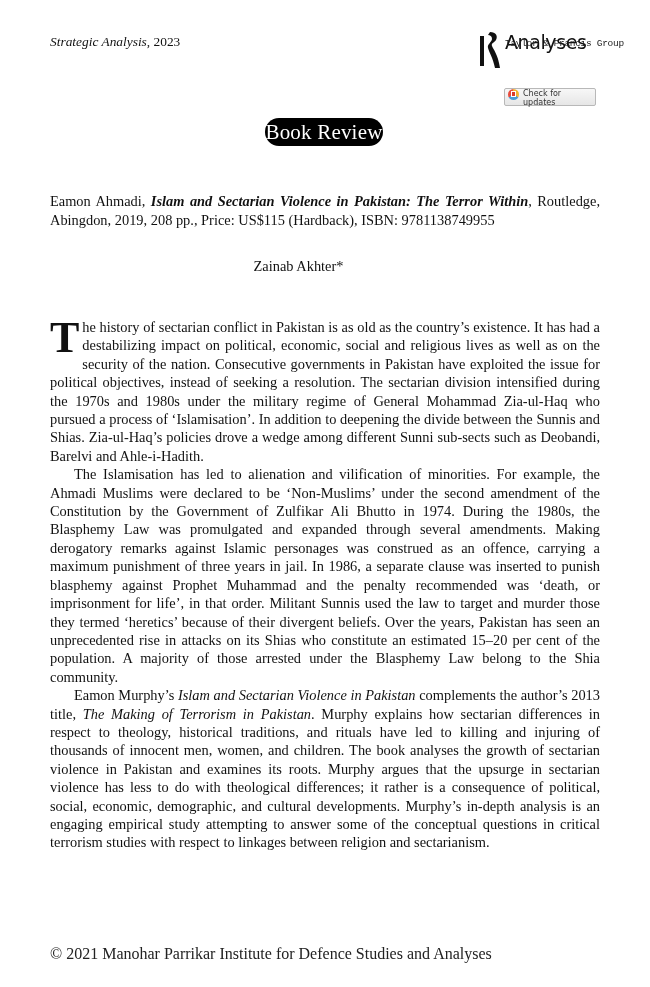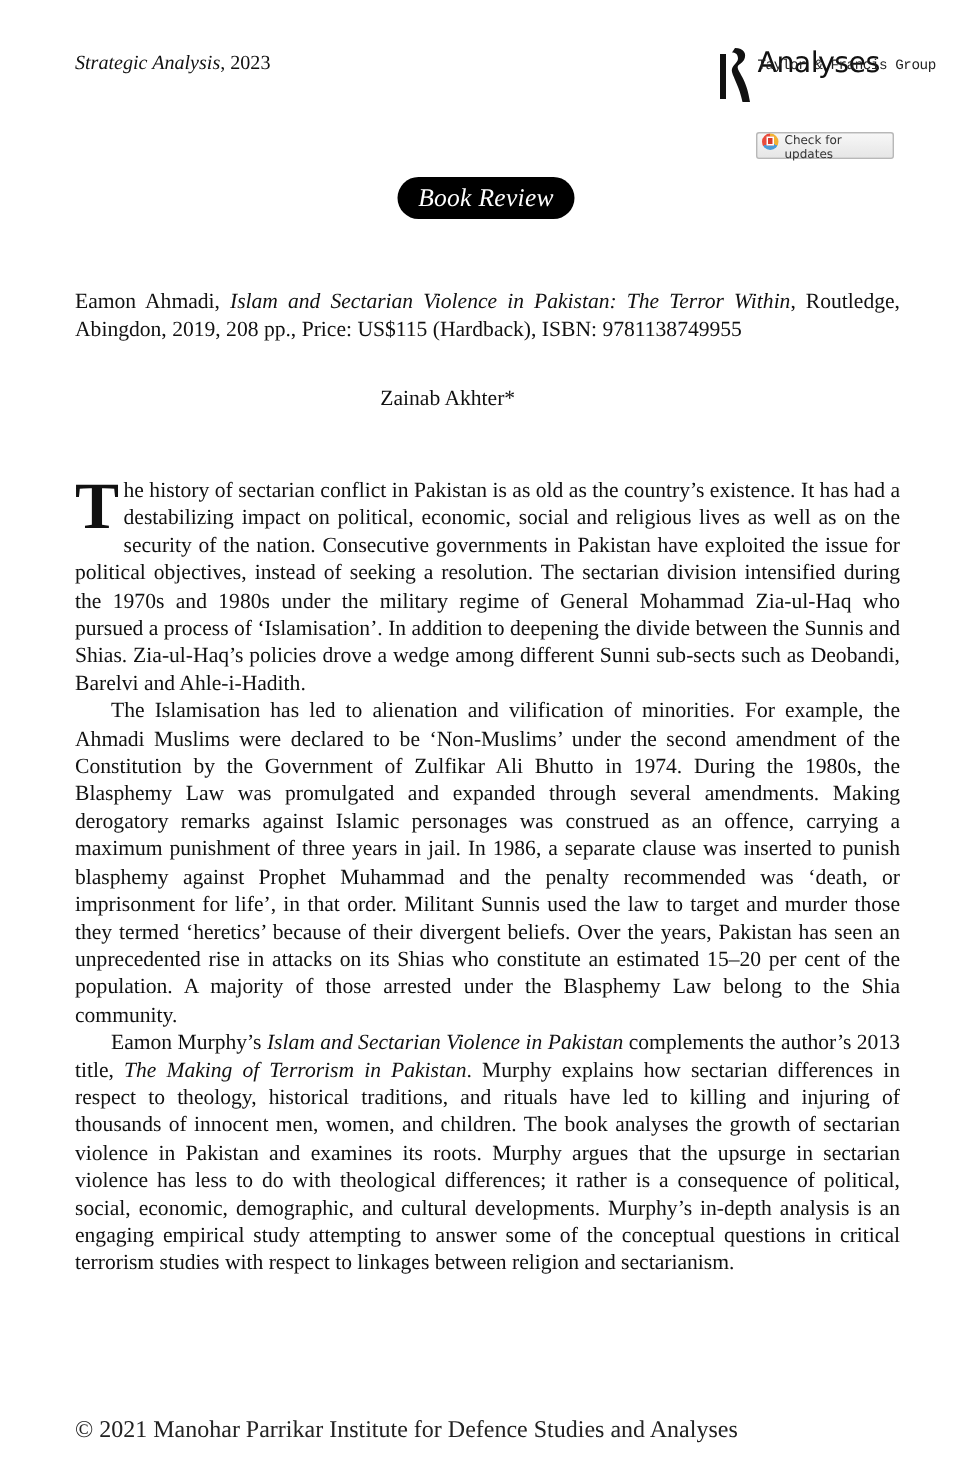--- a/index.html
+++ b/index.html
@@ -15,25 +15,25 @@
              font-size: 9.5px; letter-spacing: -0.3px; color: #222; line-height: 12px; white-space: nowrap; }
   .updates { position: absolute; left: 504px; top: 73px; width: 92px; height: 18px;
              border: 1px solid #b8b8b8; border-radius: 2px; background: linear-gradient(#f7f7f7, #e6e6e6);
              font-family: "DejaVu Sans", sans-serif; font-size: 8px; color: #333;
              display: flex; align-items: flex-start; box-sizing: border-box; padding-left: 3px; cursor: pointer; margin-top: 15px; }
   .updates .uicon { width: 11px; height: 11px; border-radius: 50%; margin-right: 4px;
                     background: conic-gradient(#f2b233 0 33%, #4a9bd6 0 66%, #e84c3d 0); position: relative; flex: none; }
   .updates .uicon::after { content: ""; position: absolute; left: 3px; top: 2px; width: 5px; height: 6px;
                            background: #d93a2b; border: 1px solid #fff; box-sizing: border-box; }
   .banner { position: absolute; left: 265px; top: 118px; width: 118px; height: 28px; background: #000;
-            color: #fff; font-style: italic; font-size: 17px; display: flex; align-items: center; justify-content: center;
+            color: #fff; font-size: 21px; display: flex; align-items: center; justify-content: center;
             letter-spacing: 0.2px; border-radius: 14px; }
   .citation { position: absolute; left: 50px; top: 192px; width: 550px; font-size: 14.4px; line-height: 19px;
               text-align: justify; text-align-last: left; }
-  .citation b { font-style: italic; font-weight: normal; }
+  .citation b { font-style: italic; font-weight: bold; }
   .author { position: absolute; left: 0; width: 597px; top: 258px; text-align: center; font-size: 14.4px; }
   .body { position: absolute; left: 50px; top: 318px; width: 550px; font-size: 14.4px; line-height: 18.4px;
           text-align: justify; hyphens: manual; }
   .body p { margin: 0; }
   .body p.indent { text-indent: 24px; }
   .dropcap { float: left; font-size: 44px; line-height: 33px; font-weight: bold; margin: 3px 3px 0 0; height: 35px; }
   .body i { font-style: italic; }
   .footer { position: absolute; left: 50px; top: 945px; font-size: 16px; color: #222; }
 </style>
 </head>

